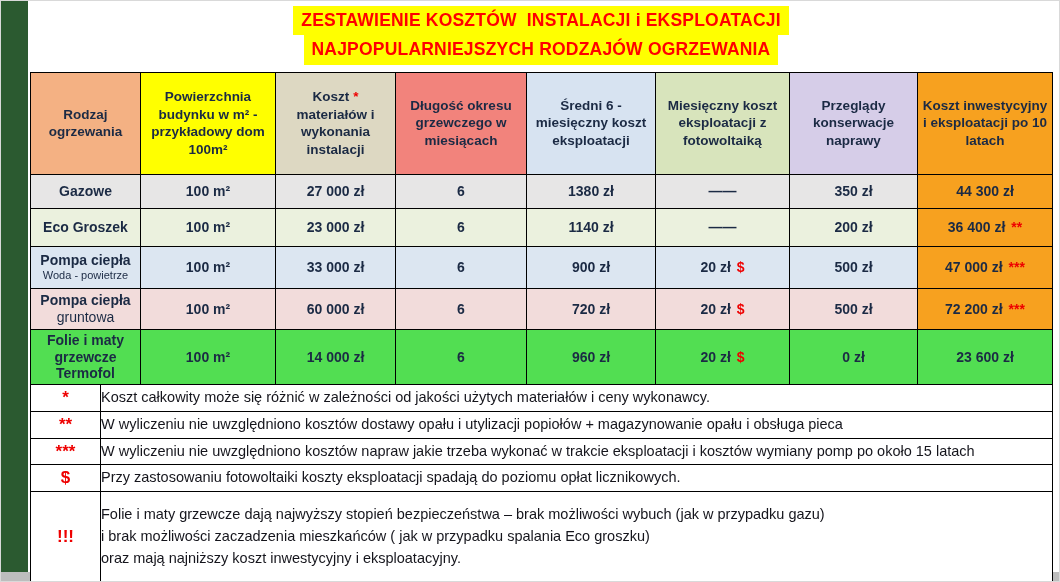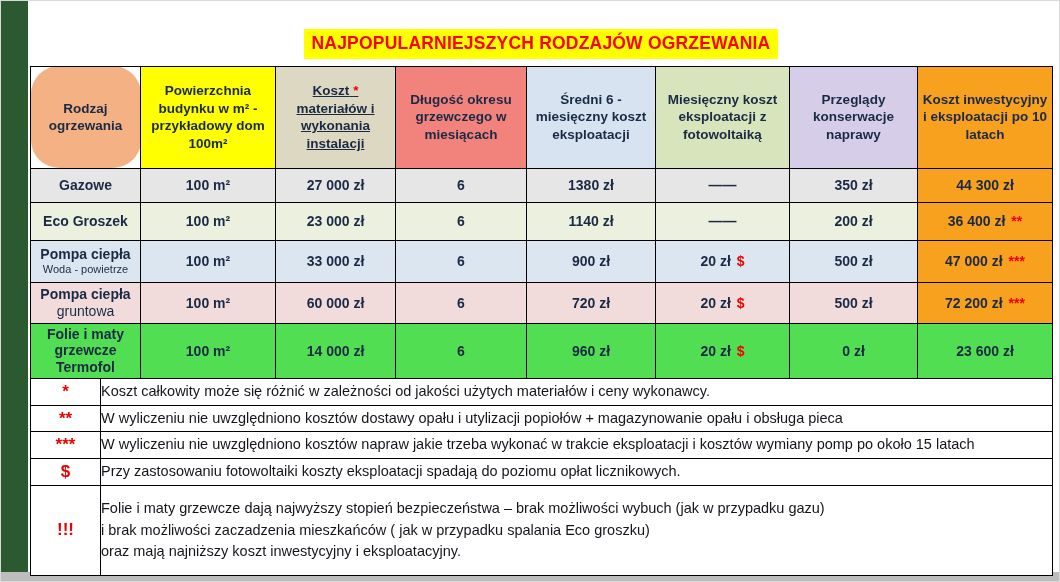--- a/index.html
+++ b/index.html
@@ -52,23 +52,23 @@
   }
   .main { margin-top: 7px; }
   .main th { font-size: 13.5px; font-weight: bold; line-height: 1.3; }
   .main td { font-size: 14px; font-weight: bold; }
   tr.rh  { height: 102px; }
   tr.r1  { height: 34px; }
   tr.r2  { height: 38px; }
   tr.r3  { height: 42px; }
   tr.r4  { height: 41px; }
   tr.r5  { height: 44px; }
-  .h1 { background: var(--h1-bg, #f4b183); border-radius: 28px; }
+  .h1 { background: var(--h1-bg, #f4b183); }
   .h2 { background: var(--h2-bg, #ffff00); }
-  .h3 { background: var(--h3-bg, #ddd8c2); text-decoration: underline; }
+  .h3 { background: var(--h3-bg, #ddd8c2); }
   .h4 { background: var(--h4-bg, #f2837c); }
   .h5 { background: var(--h5-bg, #d7e3f1); }
   .h6 { background: var(--h6-bg, #d8e4bc); }
   .h7 { background: var(--h7-bg, #d6cde8); }
   .h8 { background: var(--h8-bg, #f7a11f); margin-top: 17px; }
   .r1 td { background: var(--row1-bg, #e7e6e6); }
   .r2 td { background: var(--row2-bg, #ebf1de); text-align: center; }
   .r3 td { background: var(--row3-bg, #dce6f1); }
   .r4 td { background: var(--row4-bg, #f2dcdb); }
   .r5 td { background: var(--row5-bg, #52de52); }
@@ -100,21 +100,21 @@
 </head>
 <body>
 
 <div class="green-strip"></div>
 <div class="bottom-strip"></div>
 <div class="frame"></div>
 
 <div class="content">
 
   <div class="title">
-    <br>
+    <span class="hl">ZESTAWIENIE KOSZTÓW  INSTALACJI i EKSPLOATACJI</span><br>
     <span class="hl">NAJPOPULARNIEJSZYCH RODZAJÓW OGRZEWANIA</span>
   </div>
 
   <table class="main">
     <colgroup>
       <col style="width:110px">
         <col style="width:135px">
         <col style="width:120px">
         <col style="width:131px">
       <col style="width:129px">

